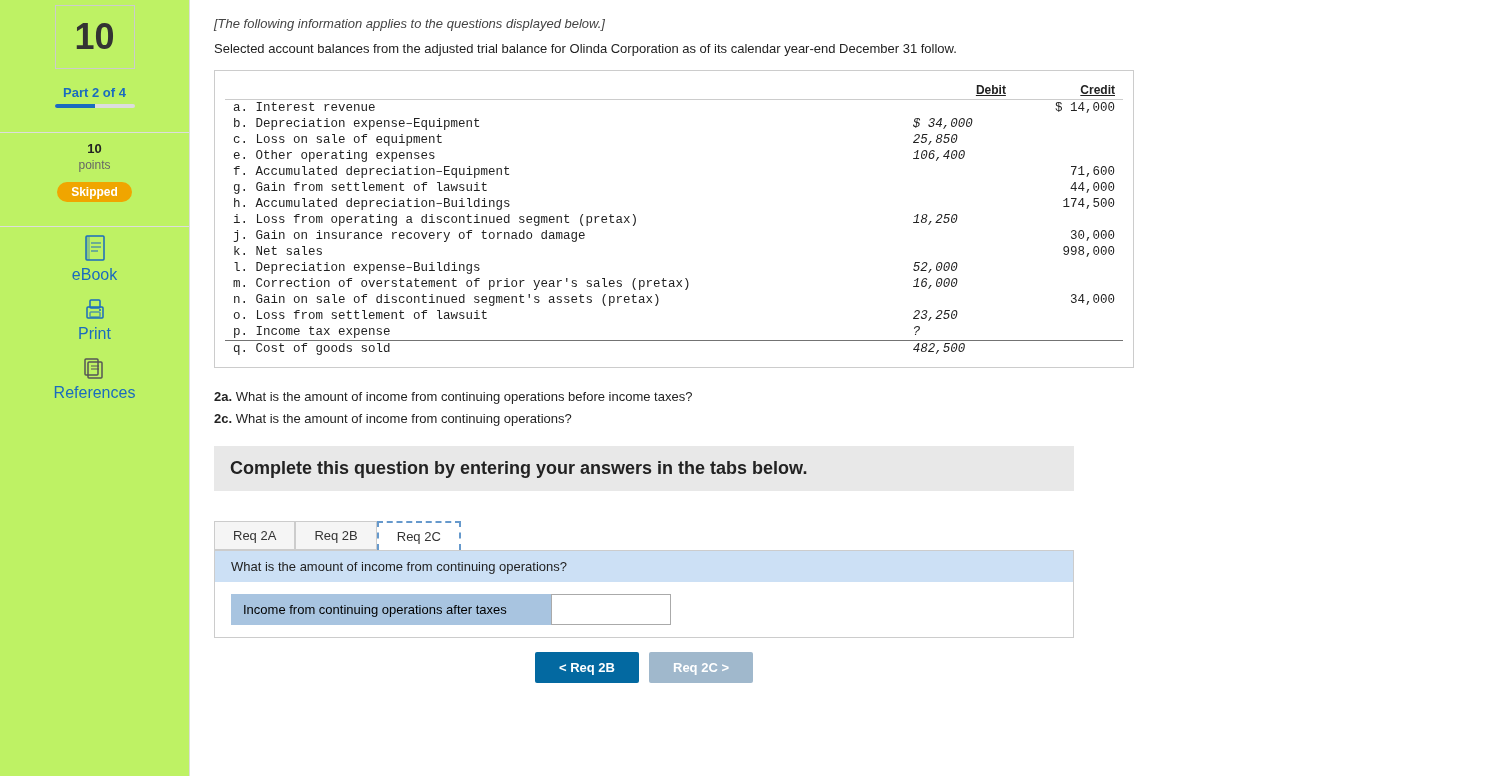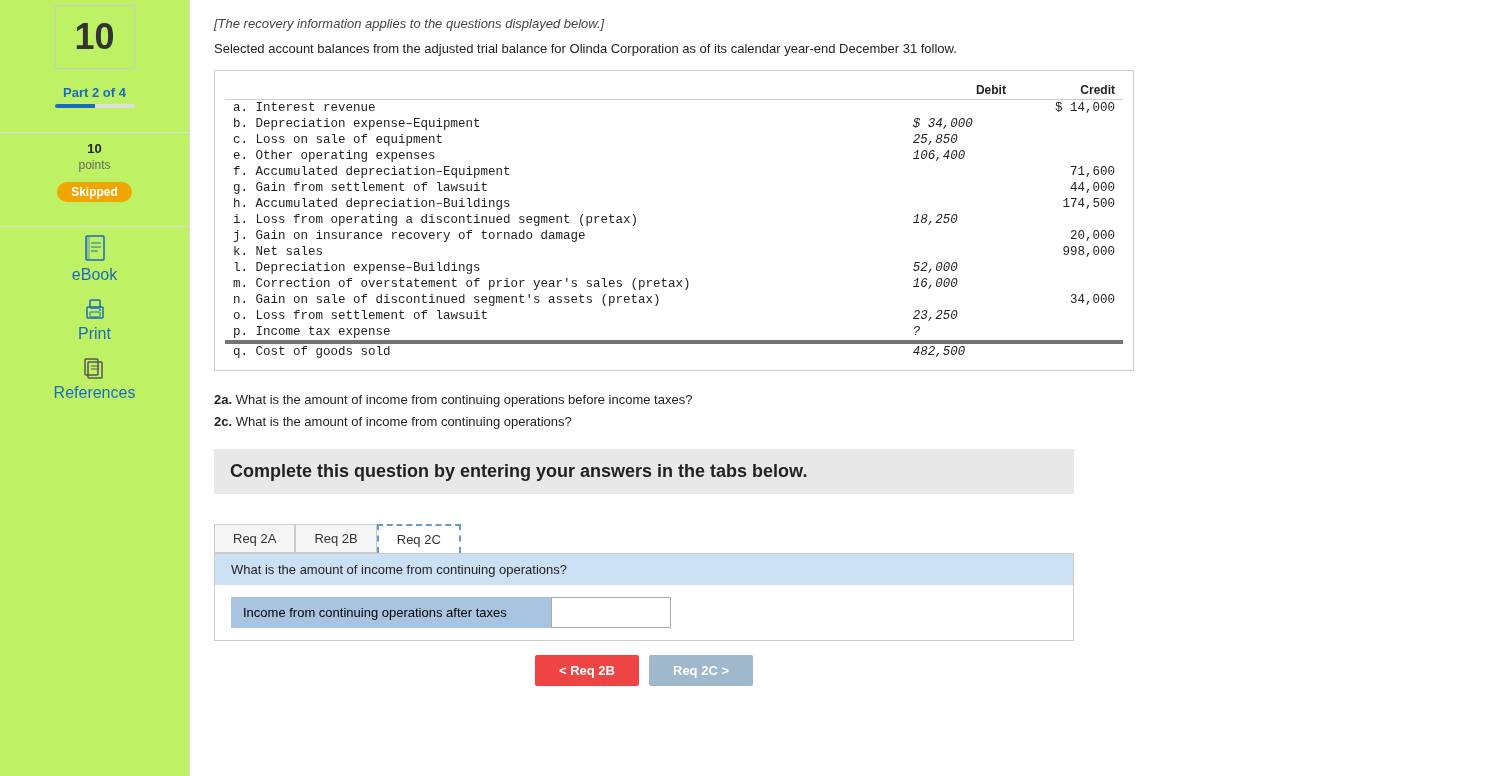--- a/index.html
+++ b/index.html
@@ -124,40 +124,41 @@
       font-size: 12.5px;
       font-family: 'Courier New', monospace;
     }
     .balance-table th {
       text-align: right;
       padding: 2px 8px;
       border-bottom: 1px solid #ccc;
       font-weight: bold;
       font-family: Arial, sans-serif;
       font-size: 12px;
+      text-decoration: underline;
     }
     .balance-table td {
       padding: 1px 8px;
       vertical-align: top;
     }
     .balance-table td.label-col {
       text-align: left;
       white-space: nowrap;
     }
     .balance-table td.debit-col {
       text-align: left;
       white-space: nowrap;
       font-style: italic;
     }
     .balance-table td.credit-col {
       text-align: right;
       white-space: nowrap;
     }
     .balance-table tr:last-child td {
-      border-top: 4px solid #737373;
+      border-top: 1px solid #737373;
     }
     
     .questions-section {
       font-size: 13px;
       margin-bottom: 16px;
       line-height: 1.7;
     }
     .questions-section .bold {
       font-weight: bold;
     }
@@ -237,21 +238,21 @@
     }
     .nav-btn {
       padding: 8px 24px;
       font-size: 13px;
       font-weight: bold;
       cursor: pointer;
       border: none;
       border-radius: 2px;
     }
     .nav-btn-primary {
-      background: #ef4444;
+      background: #0369a1;
       color: #fff;
     }
     .nav-btn-secondary {
       background: #a0b8cc;
       color: #fff;
     }
     .answer-row-wrapper {
       display: flex;
       align-items: stretch;
     }
@@ -296,21 +297,21 @@
         <rect x="3" y="2" width="13" height="16" rx="1" fill="none" stroke="#555" stroke-width="1.5"></rect>
         <rect x="6" y="5" width="14" height="16" rx="1" fill="none" stroke="#555" stroke-width="1.5"></rect>
         <line x1="9" y1="9" x2="17" y2="9" stroke="#555" stroke-width="1"></line>
         <line x1="9" y1="12" x2="17" y2="12" stroke="#555" stroke-width="1"></line>
       </svg>
       <span>References</span>
     </div>
   </div>
 
   <div class="main-content">
-    <div class="intro-italic">[The recovery information applies to the questions displayed below.]</div>
+    <div class="intro-italic">[The following information applies to the questions displayed below.]</div>
     <div class="intro-text">Selected account balances from the adjusted trial balance for Olinda Corporation as of its calendar year-end December 31 follow.</div>
 
     <div class="balance-table-wrapper">
       <table class="balance-table">
         <thead>
           <tr>
             <th class="label-col" style="text-align:left;"></th>
             <th class="debit-col">Debit</th>
             <th class="credit-col">Credit</th>
           </tr>
@@ -352,21 +353,21 @@
               <td class="credit-col">174,500</td>
             </tr>
             <tr>
               <td class="label-col">i. Loss from operating a discontinued segment (pretax)</td>
               <td class="debit-col">18,250</td>
               <td class="credit-col"></td>
             </tr>
             <tr>
               <td class="label-col">j. Gain on insurance recovery of tornado damage</td>
               <td class="debit-col"></td>
-              <td class="credit-col">20,000</td>
+              <td class="credit-col">30,000</td>
             </tr>
             <tr>
               <td class="label-col">k. Net sales</td>
               <td class="debit-col"></td>
               <td class="credit-col">998,000</td>
             </tr>
             <tr>
               <td class="label-col">l. Depreciation expense–Buildings</td>
               <td class="debit-col">52,000</td>
               <td class="credit-col"></td>

